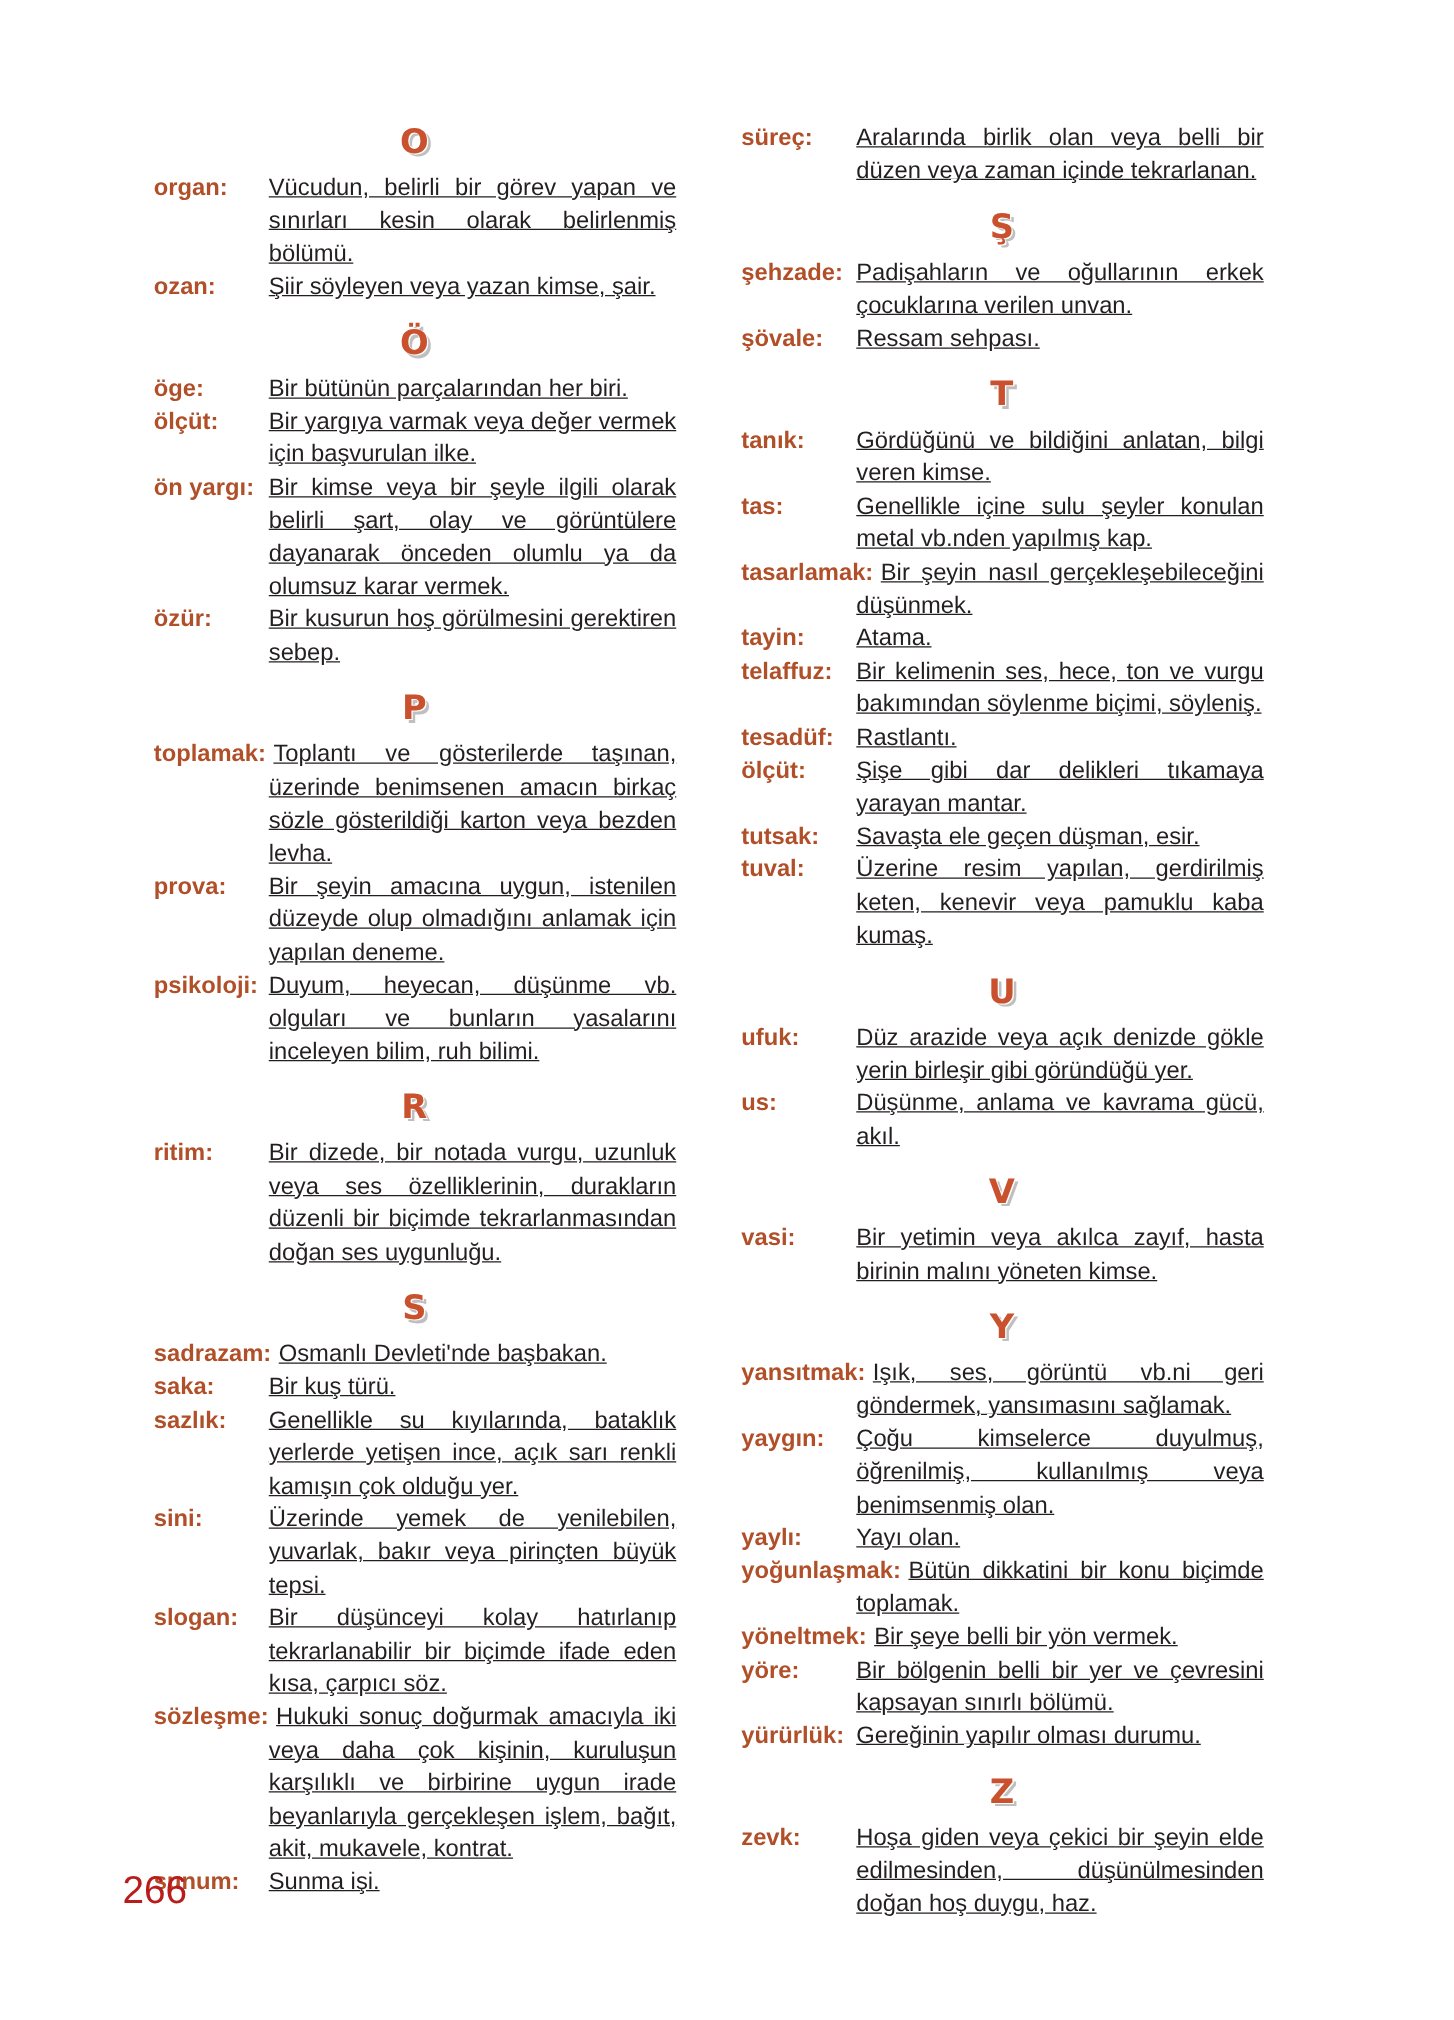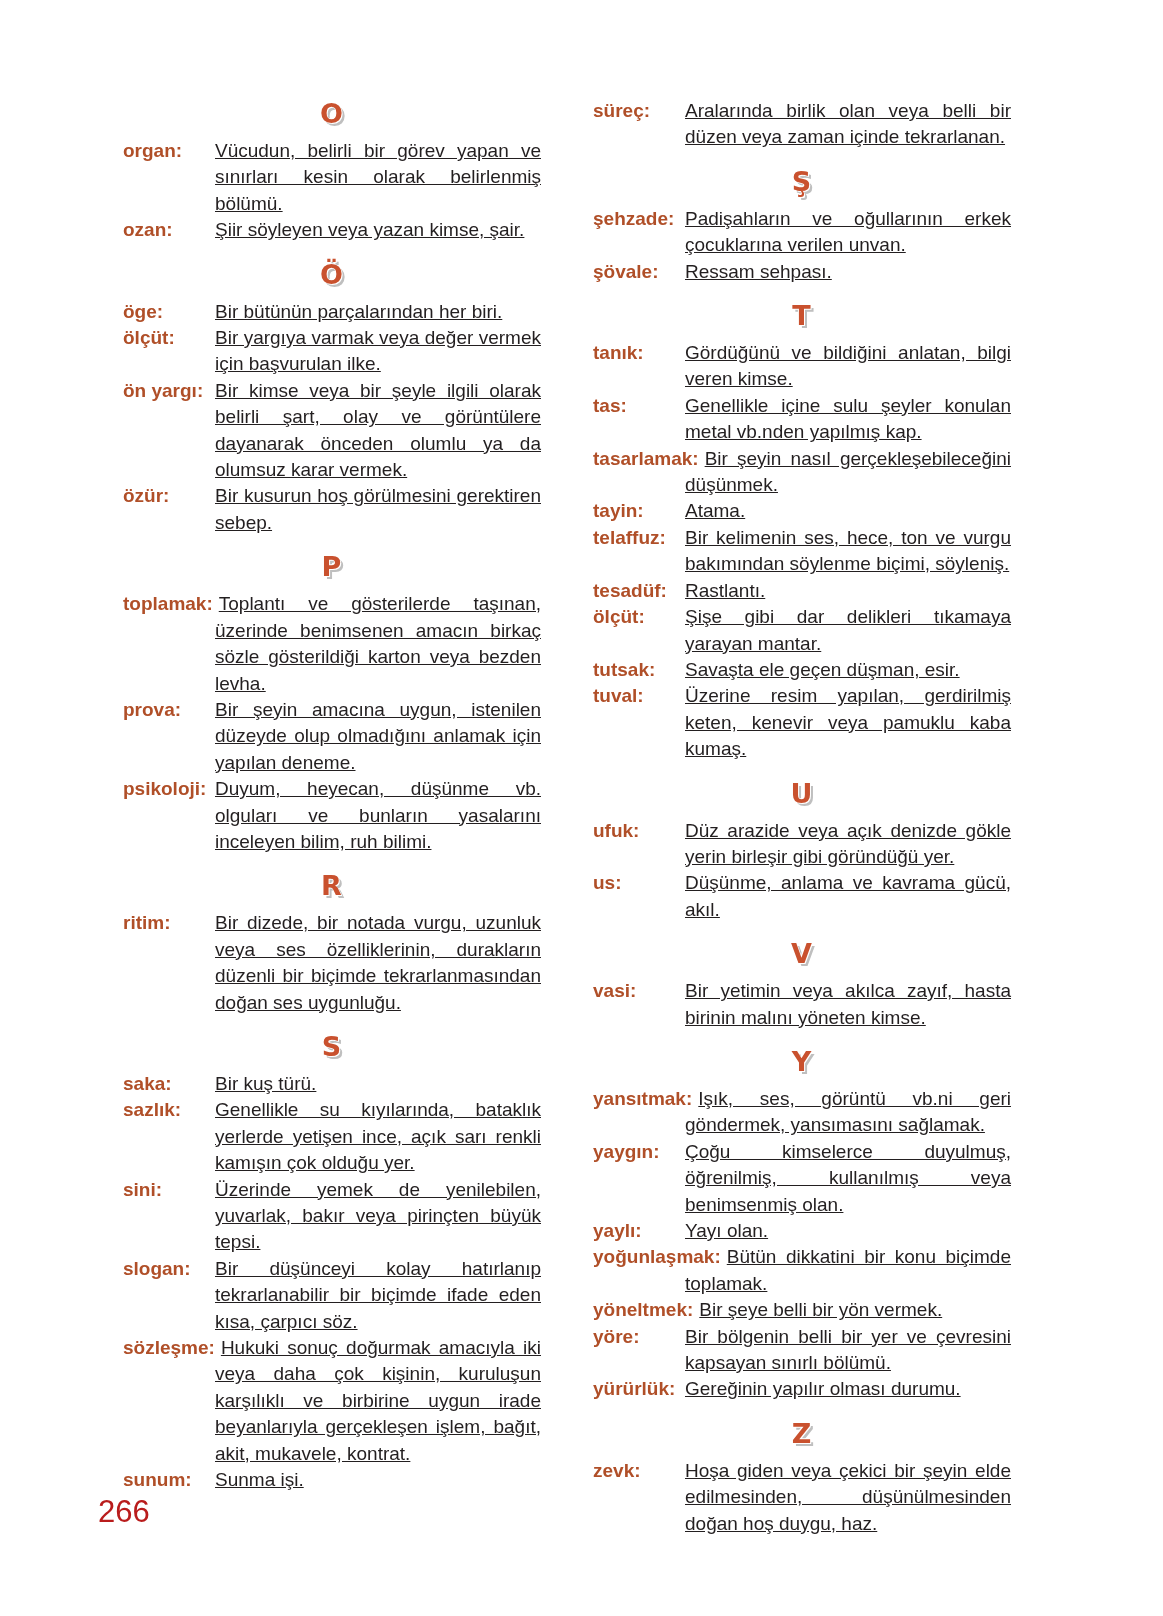--- a/index.html
+++ b/index.html
@@ -69,20 +69,21 @@
       <p class="entry"><span class="term">ölçüt:</span><span class="definition">Bir yargıya varmak veya değer vermek için başvurulan ilke.</span></p>
       <p class="entry"><span class="term">ön yargı:</span><span class="definition">Bir kimse veya bir şeyle ilgili olarak belirli şart, olay ve görüntülere dayanarak önceden olumlu ya da olumsuz karar vermek.</span></p>
       <p class="entry"><span class="term">özür:</span><span class="definition">Bir kusurun hoş görülmesini gerektiren sebep.</span></p>
       <div class="section-letter">P</div>
       <p class="entry"><span class="term">toplamak:</span><span class="definition">Toplantı ve gösterilerde taşınan, üzerinde benimsenen amacın birkaç sözle gösterildiği karton veya bezden levha.</span></p>
       <p class="entry"><span class="term">prova:</span><span class="definition">Bir şeyin amacına uygun, istenilen düzeyde olup olmadığını anlamak için yapılan deneme.</span></p>
       <p class="entry"><span class="term">psikoloji:</span><span class="definition">Duyum, heyecan, düşünme vb. olguları ve bunların yasalarını inceleyen bilim, ruh bilimi.</span></p>
       <div class="section-letter">R</div>
       <p class="entry"><span class="term">ritim:</span><span class="definition">Bir dizede, bir notada vurgu, uzunluk veya ses özelliklerinin, durakların düzenli bir biçimde tekrarlanmasından doğan ses uygunluğu.</span></p>
       <div class="section-letter">S</div>
+      <p class="entry"><span class="term">sadrazam:</span><span class="definition">Osmanlı Devleti'nde başbakan.</span></p>
       <p class="entry"><span class="term">saka:</span><span class="definition">Bir kuş türü.</span></p>
       <p class="entry"><span class="term">sazlık:</span><span class="definition">Genellikle su kıyılarında, bataklık yerlerde yetişen ince, açık sarı renkli kamışın çok olduğu yer.</span></p>
       <p class="entry"><span class="term">sini:</span><span class="definition">Üzerinde yemek de yenilebilen, yuvarlak, bakır veya pirinçten büyük tepsi.</span></p>
       <p class="entry"><span class="term">slogan:</span><span class="definition">Bir düşünceyi kolay hatırlanıp tekrarlanabilir bir biçimde ifade eden kısa, çarpıcı söz.</span></p>
       <p class="entry"><span class="term">sözleşme:</span><span class="definition">Hukuki sonuç doğurmak amacıyla iki veya daha çok kişinin, kuruluşun karşılıklı ve birbirine uygun irade beyanlarıyla gerçekleşen işlem, bağıt, akit, mukavele, kontrat.</span></p>
       <p class="entry"><span class="term">sunum:</span><span class="definition">Sunma işi.</span></p>
     </div>
   <div class="column">
       <p class="entry"><span class="term">süreç:</span><span class="definition">Aralarında birlik olan veya belli bir düzen veya zaman içinde tekrarlanan.</span></p>
       <div class="section-letter">Ş</div>

